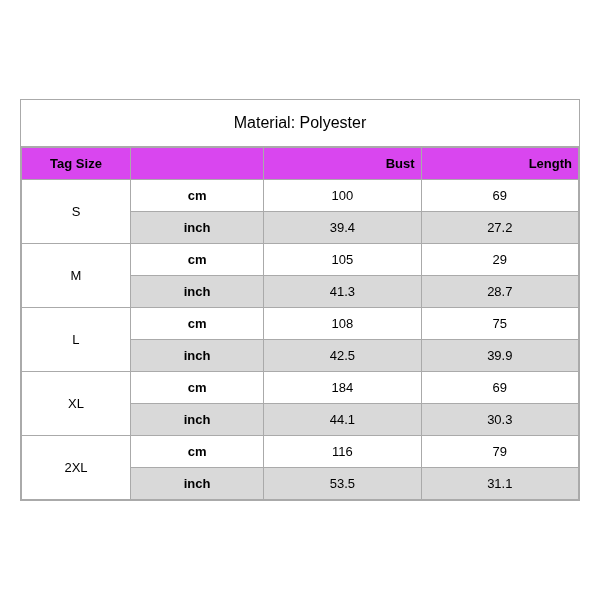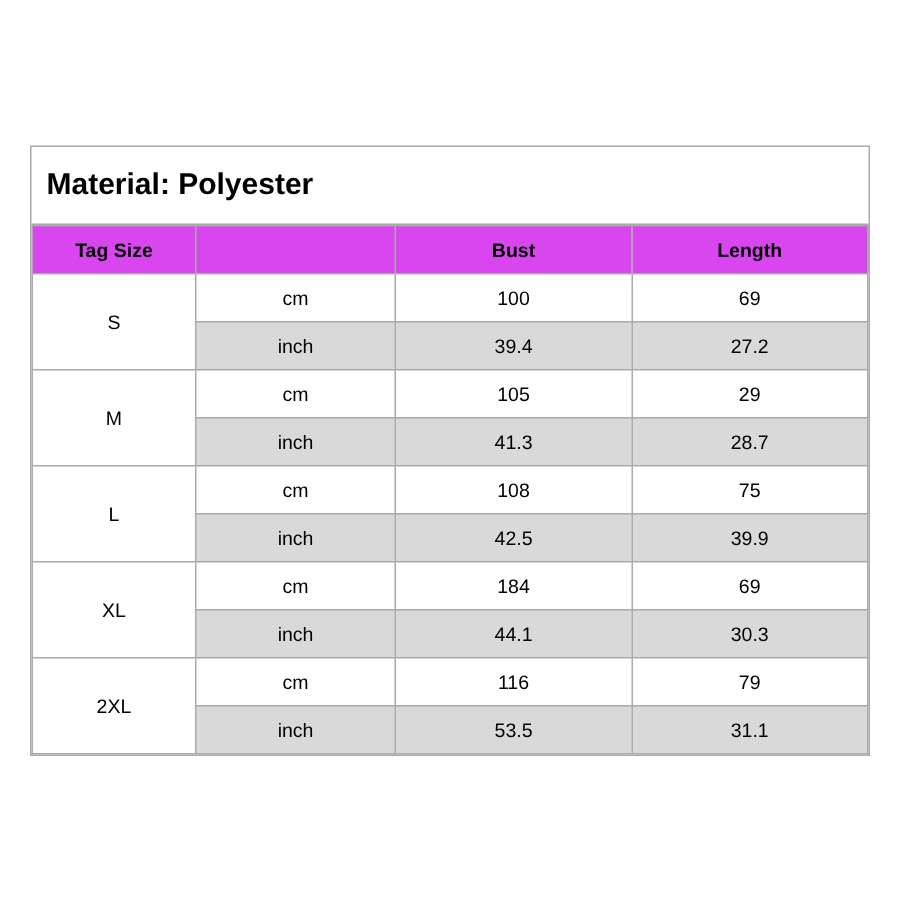--- a/index.html
+++ b/index.html
@@ -17,23 +17,23 @@
       font-family: Arial, sans-serif;
       font-size: 13px;
     }
     .container {
       width: 560px;
       border: 1px solid #aaa;
     }
     .title-row {
       border-bottom: 1px solid #aaa;
       padding: 14px 10px;
-      text-align: left;
-      font-weight: bold;
-      font-size: 20px;
+      text-align: center;
+      font-weight: normal;
+      font-size: 16px;
     }
     table {
       width: 100%;
       border-collapse: collapse;
     }
     th, td {
       border: 1px solid #aaa;
       text-align: center;
       padding: 8px 6px;
     }
@@ -43,23 +43,24 @@
     }
     .tag-size-header {
       font-weight: bold;
       width: 90px;
     }
     .unit-col {
       width: 110px;
     }
     .bust-col, .length-col {
       width: 130px;
+      text-align: right;
     }
     .unit-cell {
-      font-weight: normal;
+      font-weight: bold;
     }
     .shaded {
       background-color: #d9d9d9;
     }
     .size-row-span {
       vertical-align: middle;
     }
   </style>
 </head>
 <body>

